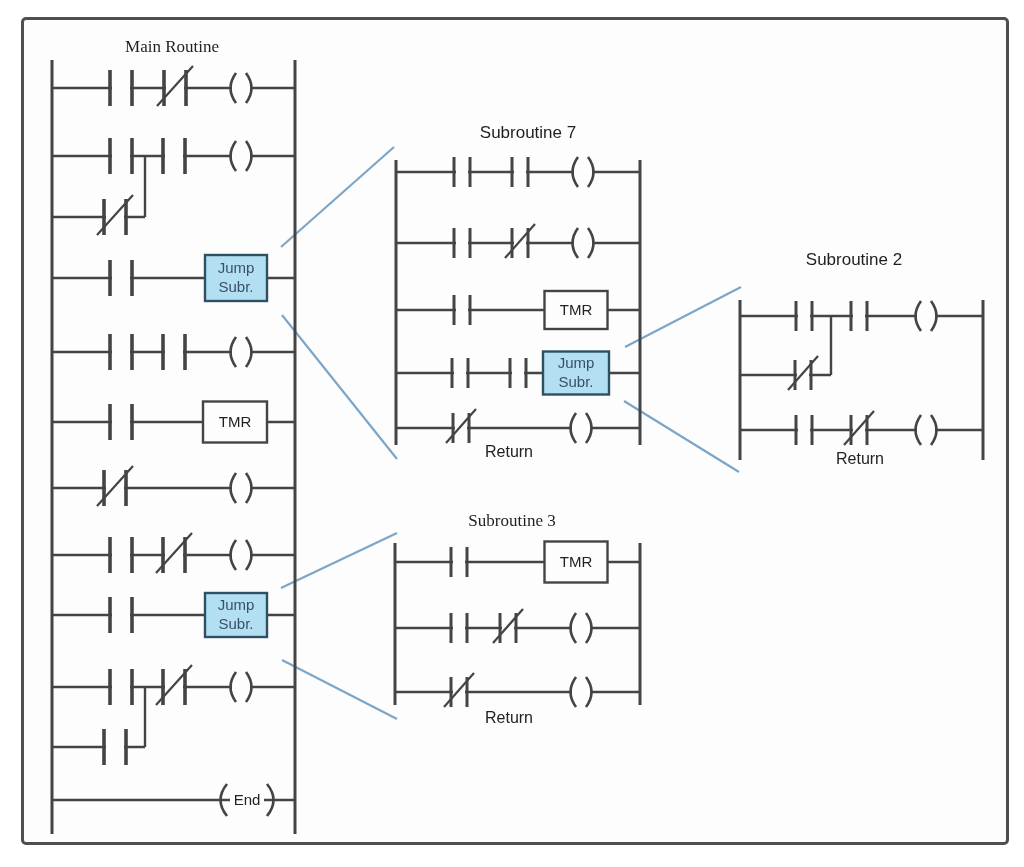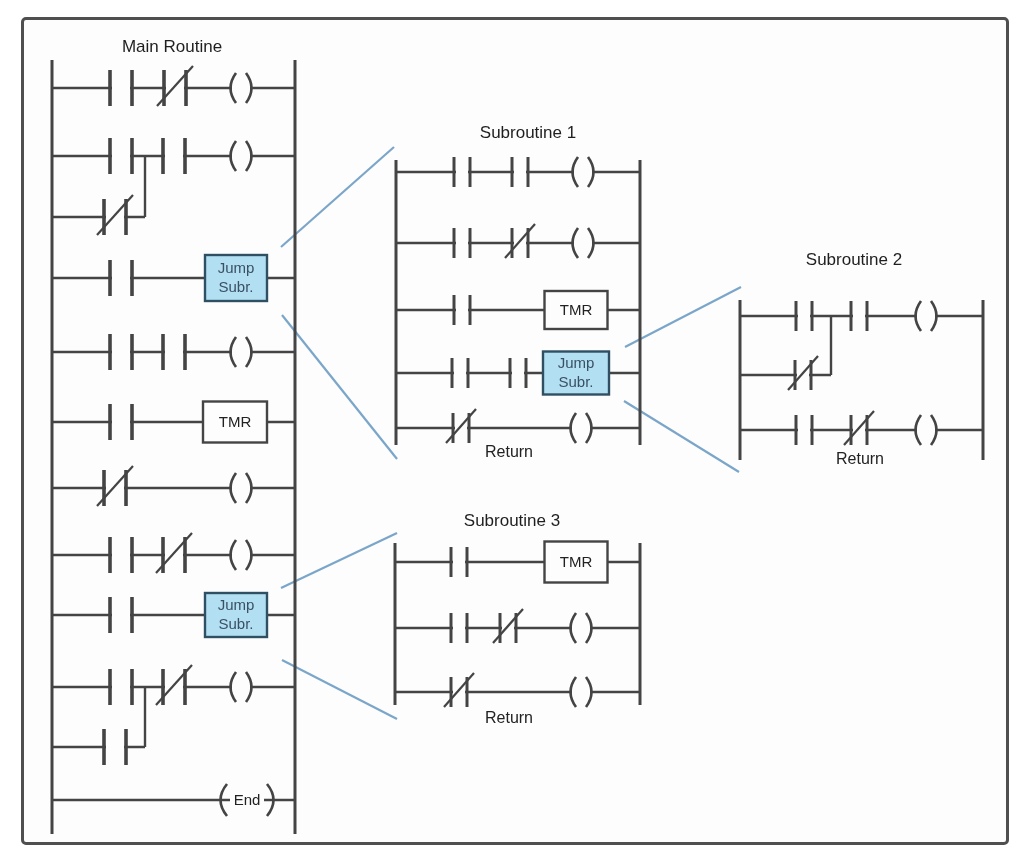--- a/index.html
+++ b/index.html
@@ -241,17 +241,17 @@
       <line x1="395" y1="692" x2="640" y2="692" stroke="#444444" stroke-width="2.4"></line>
       <rect x="453" y="688" width="12" height="8" fill="#fdfdfd"></rect>
       <line x1="451" y1="677" x2="451" y2="707" stroke="#444444" stroke-width="3"></line>
       <line x1="467" y1="677" x2="467" y2="707" stroke="#444444" stroke-width="3"></line>
       <line x1="444" y1="707" x2="474" y2="673" stroke="#444444" stroke-width="2.2"></line>
       <rect x="572" y="688" width="18" height="8" fill="#fdfdfd"></rect>
       <path d="M 576 677 Q 565 692 576 707" stroke="#444444" stroke-width="2.6" fill="none"></path>
       <path d="M 586 677 Q 597 692 586 707" stroke="#444444" stroke-width="2.6" fill="none"></path>
       <text x="509" y="723" font-size="16" fill="#222222" text-anchor="middle" font-family="&quot;Liberation Sans&quot;, sans-serif">Return</text>
     </svg>
-  <div class="title" style="left:172px; top:37px;">Main Routine</div>
-  <div class="title" style="left:528px; top:123px;">Subroutine 1</div>
+  <div class="title" style="left:172px; top:37px;font-family:Liberation Serif, serif;">Main Routine</div>
+  <div class="title" style="left:528px; top:123px;">Subroutine 7</div>
   <div class="title" style="left:854px; top:250px;">Subroutine 2</div>
-  <div class="title" style="left:512px; top:511px;">Subroutine 3</div>
+  <div class="title" style="left:512px; top:511px;font-family:Liberation Serif, serif;">Subroutine 3</div>
 </div>
 
 </body></html>

